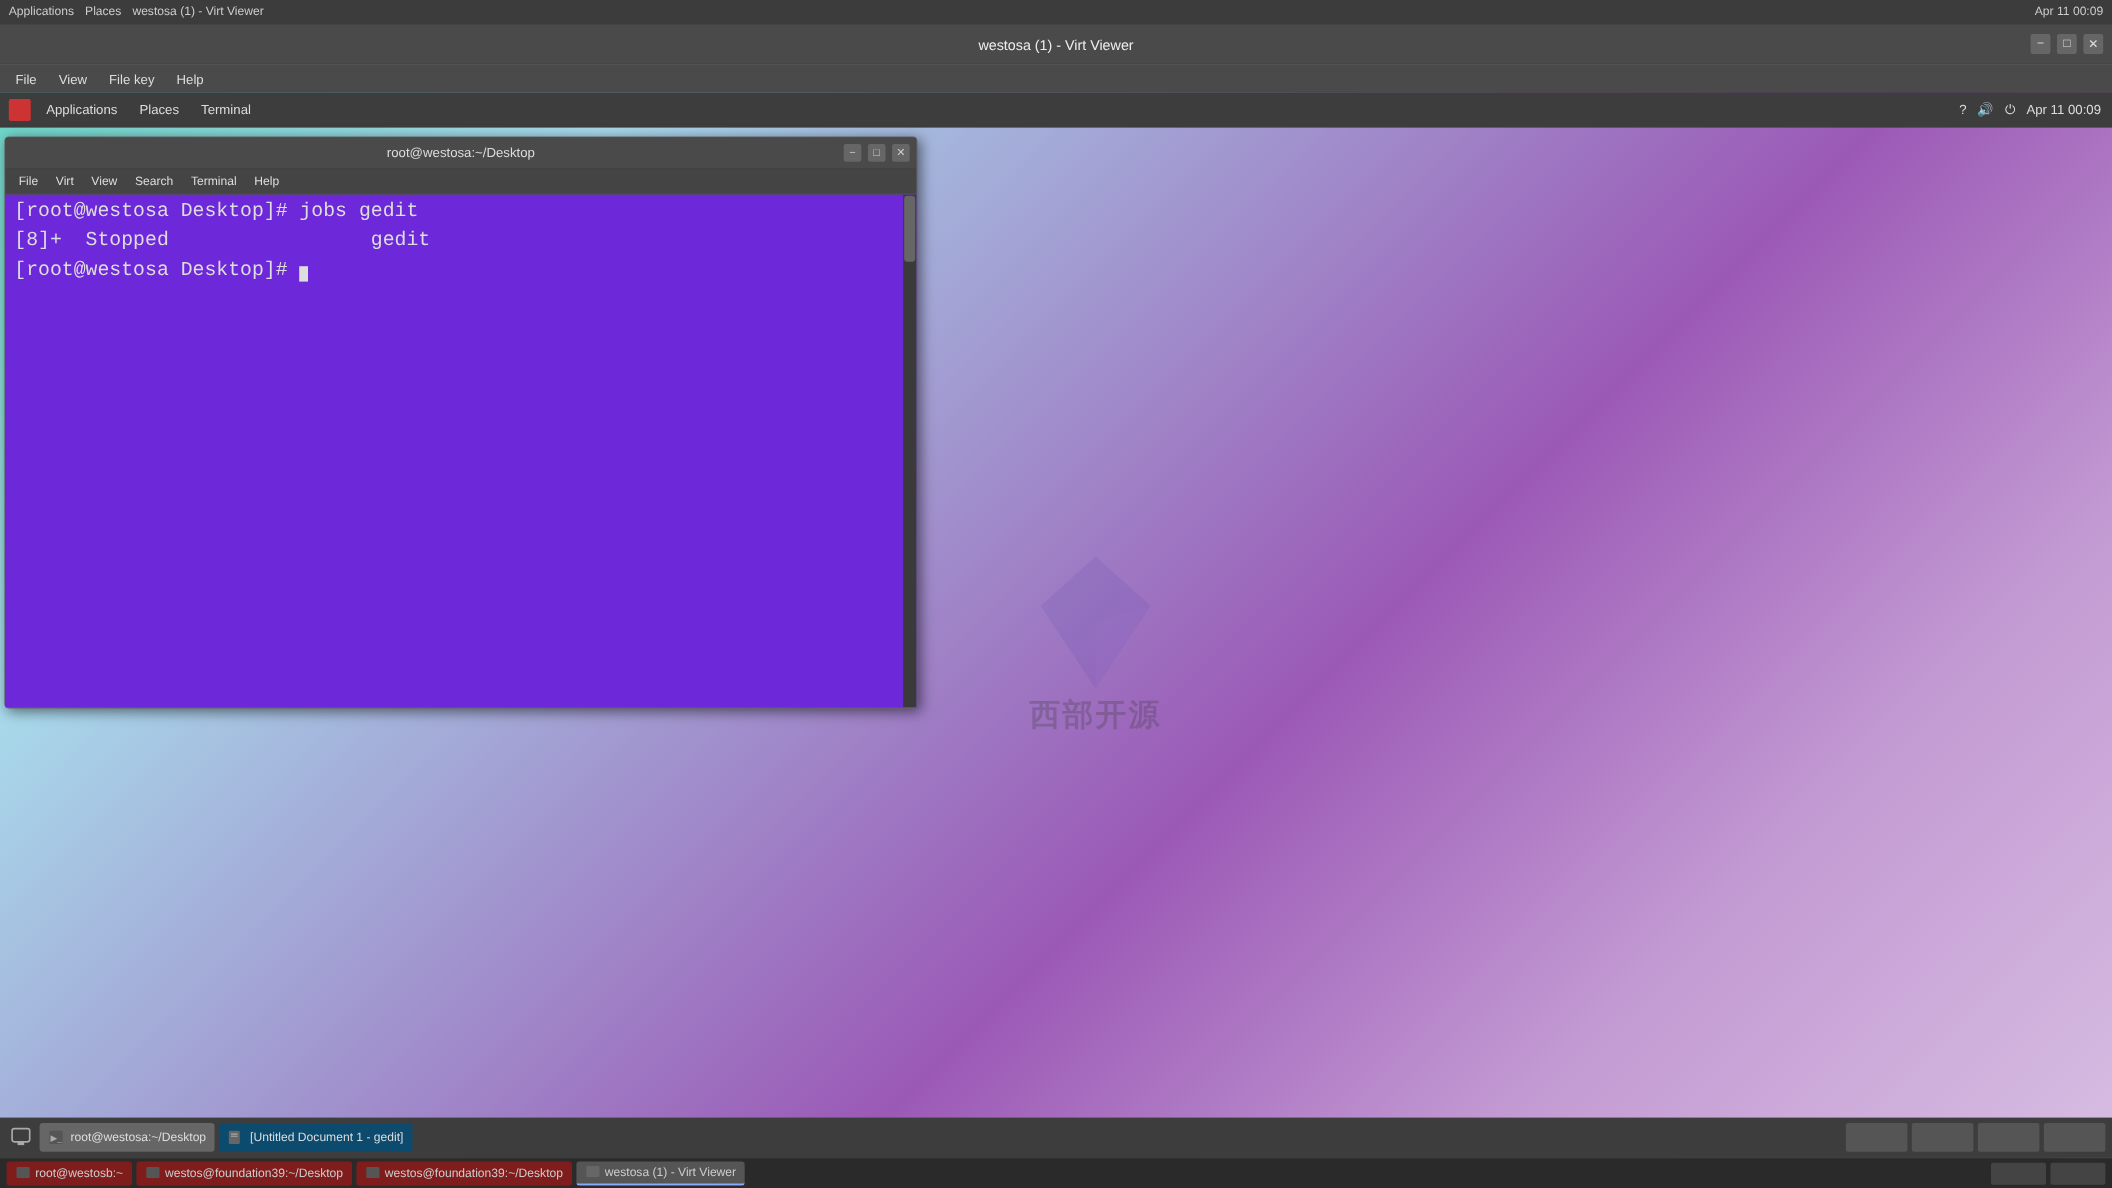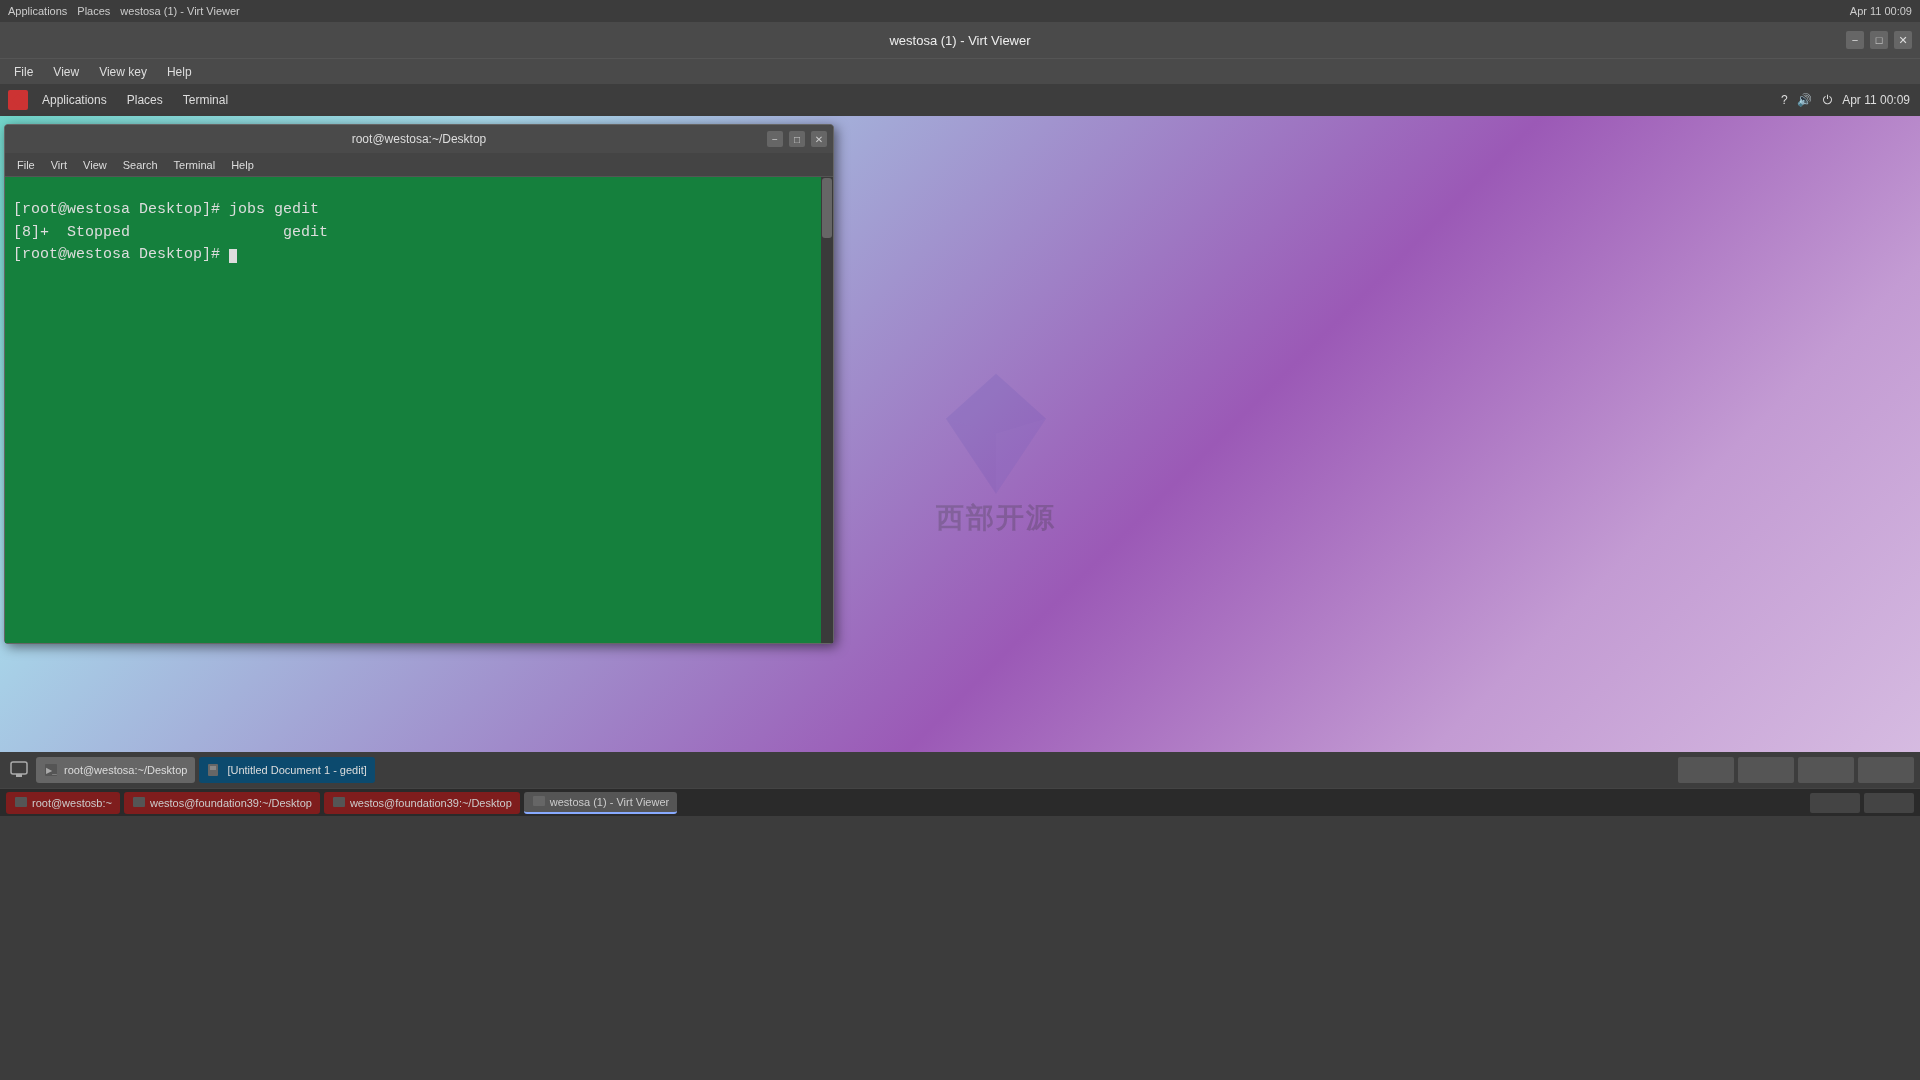--- a/index.html
+++ b/index.html
@@ -1,21 +1,21 @@
 <!DOCTYPE html>
 <html><head>
   <meta charset="utf-8">
   <style>
     * { margin: 0; padding: 0; box-sizing: border-box; }
     body { width: 1920px; height: 1080px; overflow: hidden; font-family: sans-serif; background: #3c3c3c; }
 
     
     .virt-viewer-outer {
       width: 1920px;
-      height: 816px;
+      height: 1080px;
       background: #2e2e2e;
       display: flex;
       flex-direction: column;
     }
 
     
     .host-topbar {
       height: 22px;
       background: #3c3c3c;
       display: flex;
@@ -266,24 +266,24 @@
       border-bottom: 1px solid #555;
     }
     .terminal-menu-item {
       color: #ddd;
       font-size: 11px;
       padding: 2px 6px;
       cursor: pointer;
     }
     .terminal-content {
       flex: 1;
-      background: #15803d;
-      padding: 22px 8px;
+      background: #6d28d9;
+      padding: 2px 8px;
       font-family: 'Courier New', monospace;
-      font-size: 15px;
+      font-size: 18px;
       color: #ddd;
       overflow: hidden;
       position: relative;
     }
     .terminal-line {
       line-height: 1.5;
       white-space: pre;
     }
     .terminal-cursor {
       display: inline-block;
@@ -418,21 +418,21 @@
     <div class="virt-titlebar-buttons">
       <div class="virt-titlebar-btn">−</div>
       <div class="virt-titlebar-btn">□</div>
       <div class="virt-titlebar-btn">✕</div>
     </div>
   </div>
 
   <div class="virt-menubar">
     <span class="virt-menu-item">File</span>
     <span class="virt-menu-item">View</span>
-    <span class="virt-menu-item">View key</span>
+    <span class="virt-menu-item">File key</span>
     <span class="virt-menu-item">Help</span>
   </div>
 
   <div class="guest-area">
     <div class="guest-desktop">
 
       <div class="guest-toppanel">
         <div class="guest-appicon">
           <svg width="14" height="14" viewBox="0 0 14 14">
               <polygon points="7,1 13,7 7,13 1,7" fill="#cc3333"></polygon>

